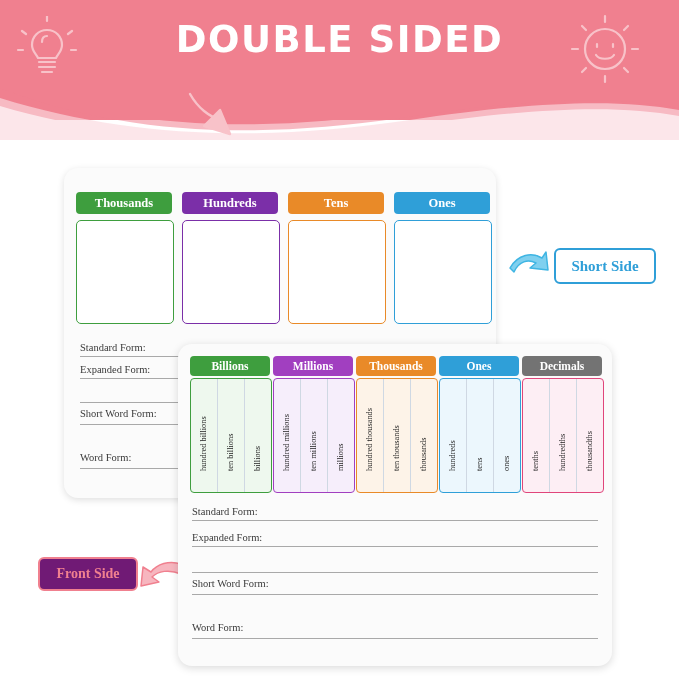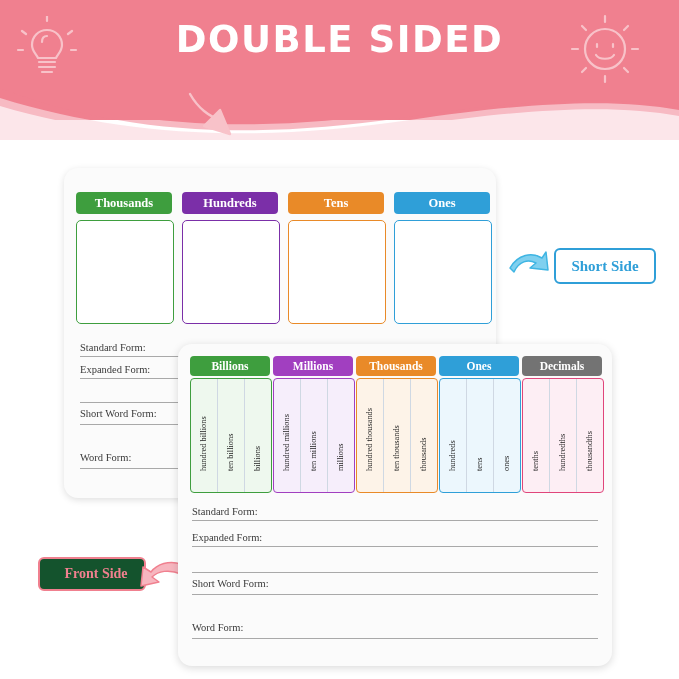--- a/index.html
+++ b/index.html
@@ -125,23 +125,22 @@
     left: 38px; top: 557px;
     width: 96px; height: 30px;
     border: 2px solid #f0808f;
     border-radius: 6px;
     color: #f0808f;
     font-size: 14px;
     font-weight: bold;
     display: flex;
     align-items: center;
     justify-content: center;
-    background: #14532d;
-    font-family: "Liberation Serif", serif;
-    padding-left: 8px;
+    background: #701a75;
+    font-family: "Liberation Serif", serif;
   }
   #front-side-arrow { position: absolute; left: 137px; top: 556px; }
 
   
   #front-board {
     position: absolute;
     left: 178px; top: 344px;
     width: 434px;
     height: 322px;
     background: #fbfbfb;

